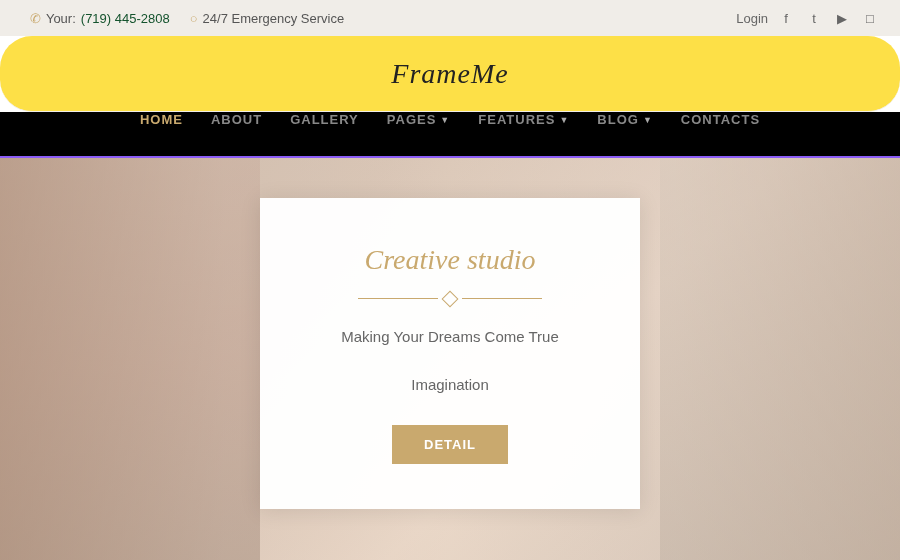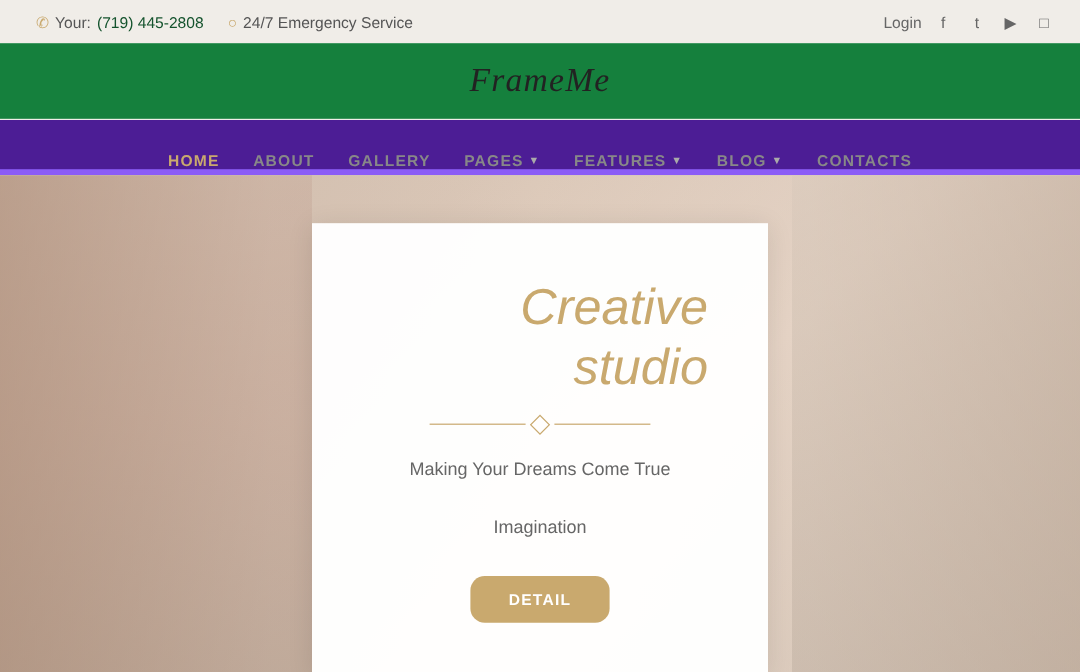--- a/index.html
+++ b/index.html
@@ -51,43 +51,44 @@
       color: #c9a96e;
     }
     .phone-link {
       color: #14532d;
       text-decoration: none;
       font-weight: 500;
     }
 
     
     .header {
-      height: 64px;
-      background: #15803d;
+      height: 76px;
+      background: #fde047;
       display: flex;
       align-items: center;
       justify-content: center;
       border-bottom: 1px solid #f0ede8;
+      border-radius: 32px;
     }
     .logo {
       font-family: 'Georgia', serif;
       font-style: italic;
       font-size: 28px;
       color: #222;
       letter-spacing: 1px;
     }
 
     
     .nav {
-      background: #4c1d95;
+      background: #000000;
       height: 46px;
       display: flex;
-      align-items: flex-end;
-      justify-content: center;
-      border-bottom: 5px solid #8b5cf6;
+      align-items: flex-start;
+      justify-content: center;
+      border-bottom: 2px solid #8b5cf6;
     }
     .nav-items {
       display: flex;
       align-items: center;
       gap: 28px;
       list-style: none;
     }
     .nav-item {
       font-size: 13px;
       font-weight: 600;
@@ -156,28 +157,27 @@
       left: 50%;
       transform: translateX(-50%);
       top: 40px;
       width: 380px;
       background: rgba(255, 255, 255, 0.97);
       padding: 45px 50px 45px 50px;
       text-align: center;
       box-shadow: 0 2px 20px rgba(0,0,0,0.1);
     }
     .hero-title {
-      font-family: Liberation Sans, sans-serif;
+      font-family: Liberation Serif, serif;
       font-style: italic;
-      font-size: 42px;
+      font-size: 28px;
       color: #c9a96e;
       font-weight: 400;
       line-height: 1.2;
       margin-bottom: 16px;
-      text-align: right;
     }
     .hero-divider {
       display: flex;
       align-items: center;
       justify-content: center;
       margin-bottom: 20px;
       gap: 0;
     }
     .hero-divider-line {
       width: 80px;
@@ -202,21 +202,21 @@
     .hero-btn {
       background: #c9a96e;
       color: #fff;
       border: none;
       padding: 12px 32px;
       font-size: 13px;
       font-weight: 600;
       letter-spacing: 1px;
       text-transform: uppercase;
       cursor: pointer;
-      border-radius: 12px;
+      border-radius: 0;
     }
   </style>
 </head>
 <body>
 
 <div class="top-bar">
   <div class="top-bar-left">
     <div class="top-bar-item">
       <span class="phone-icon">✆</span>
       <span>Your:</span>

